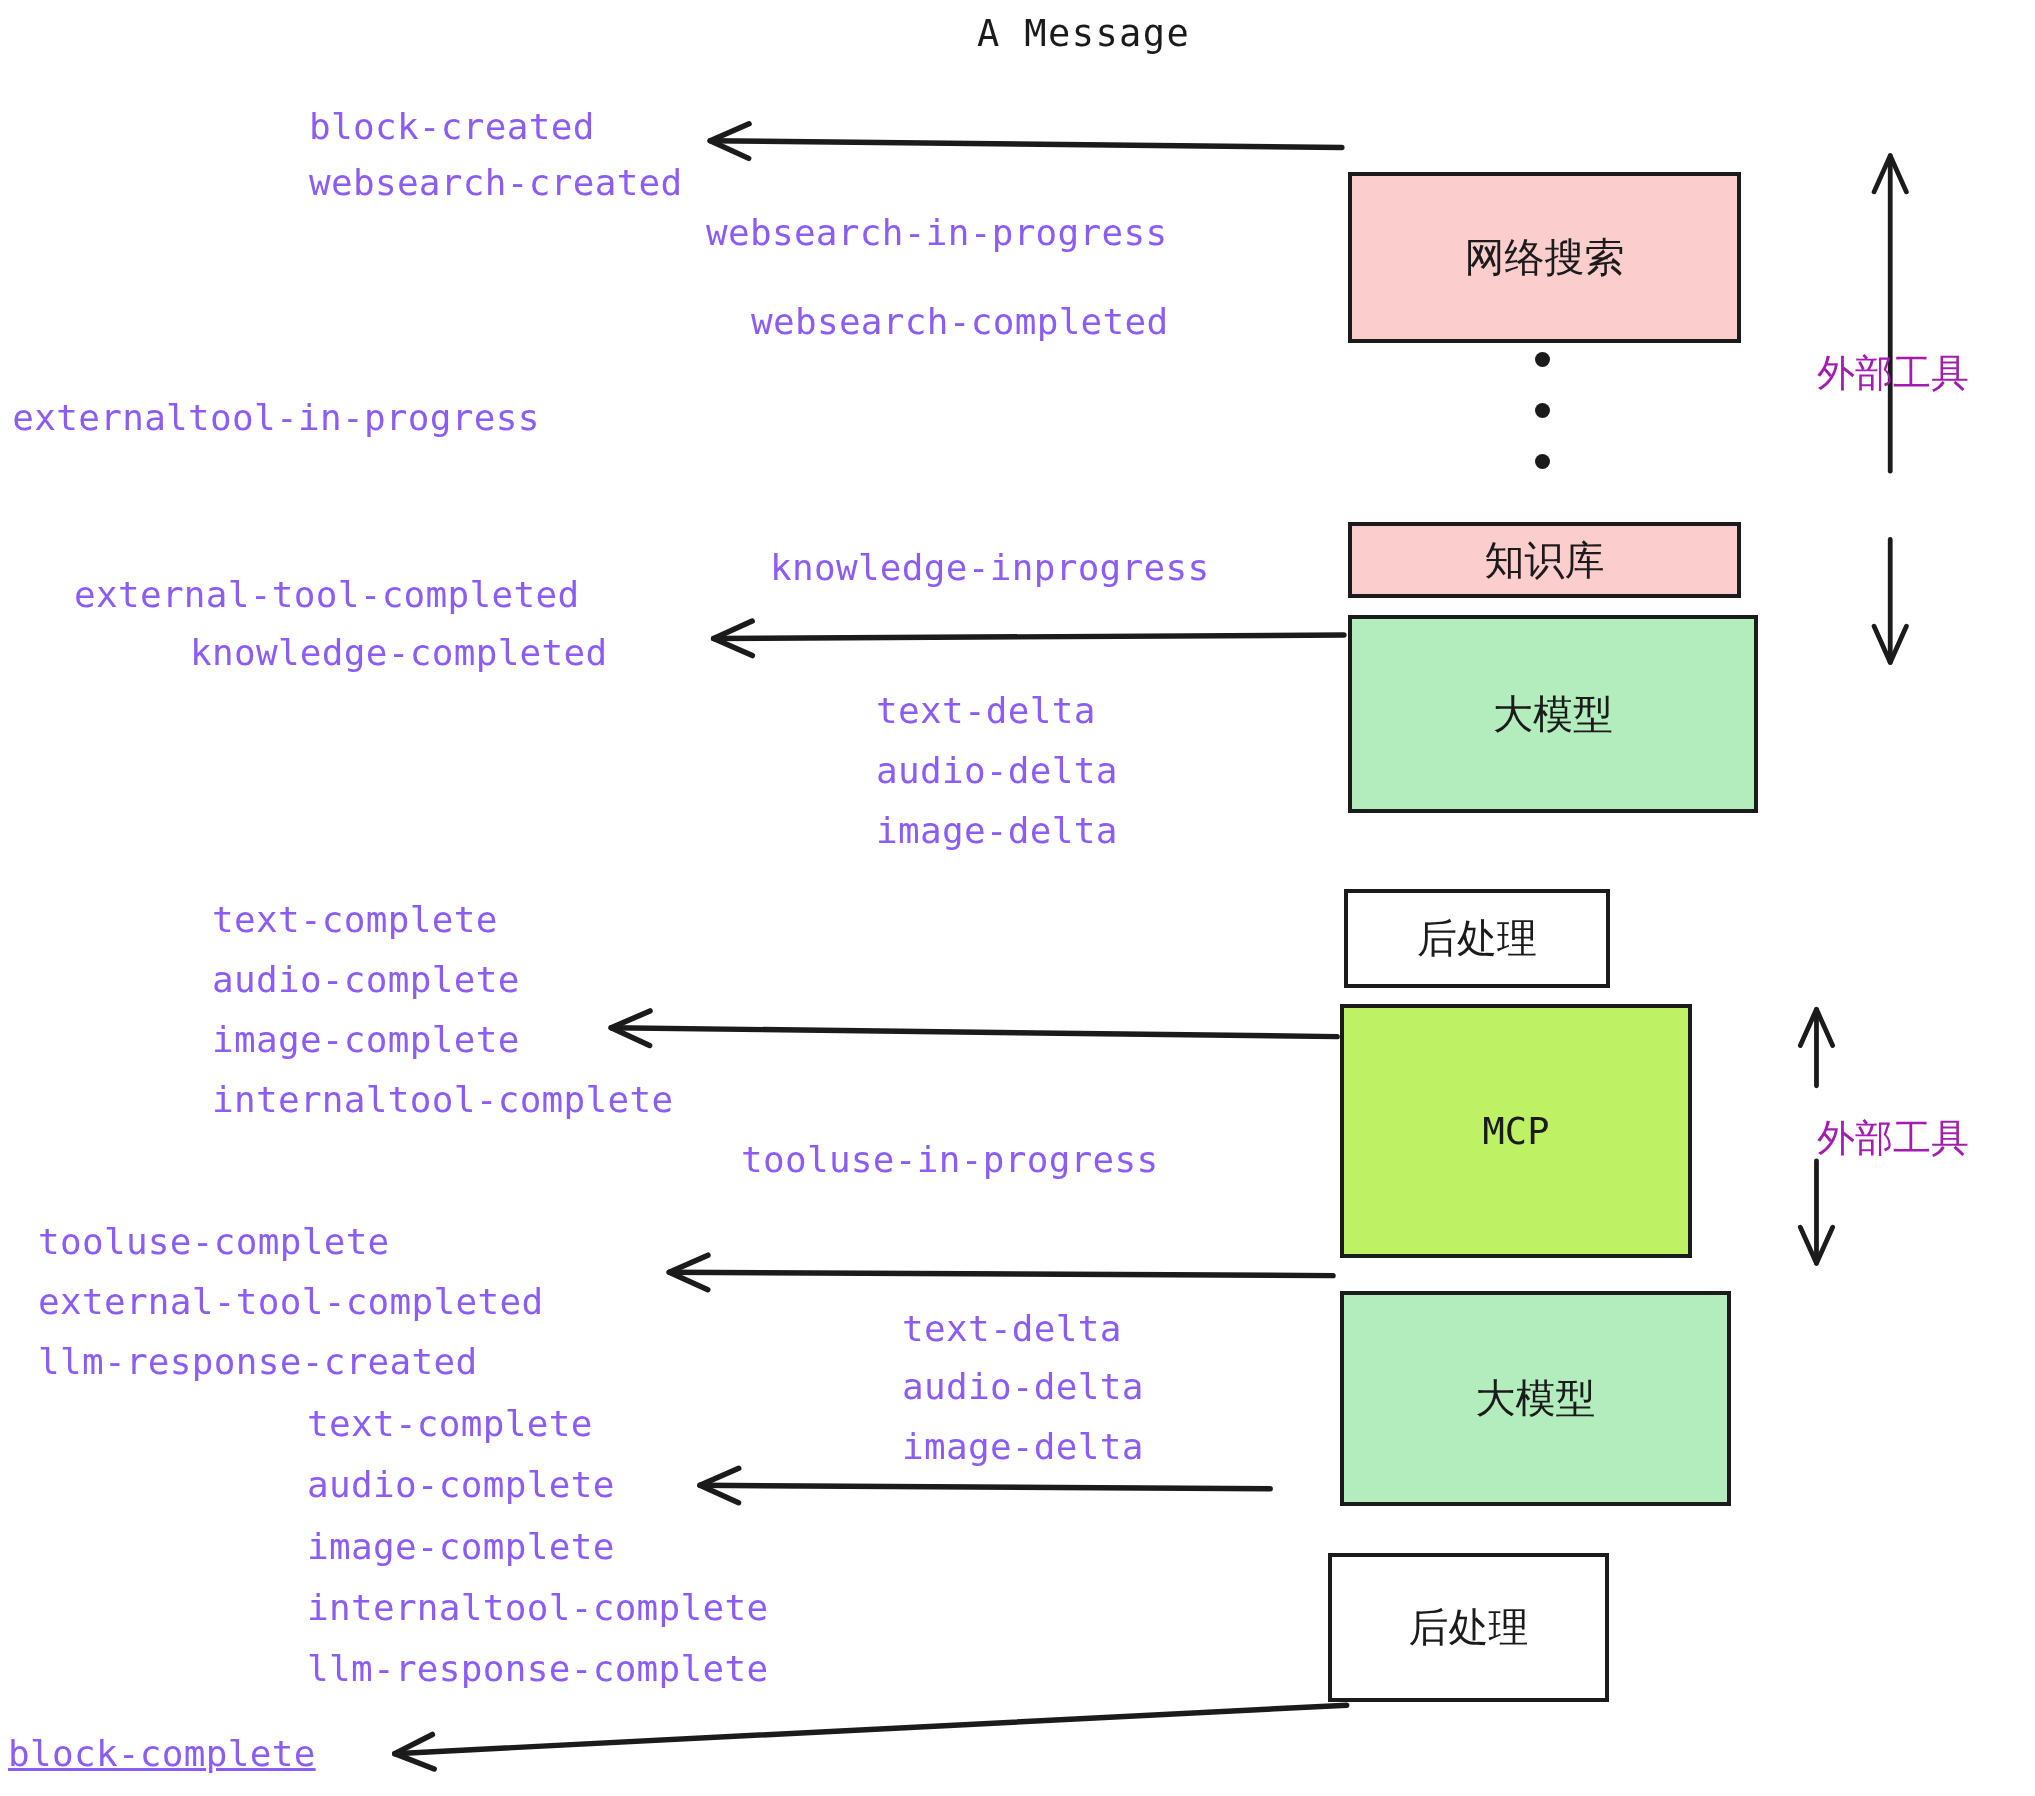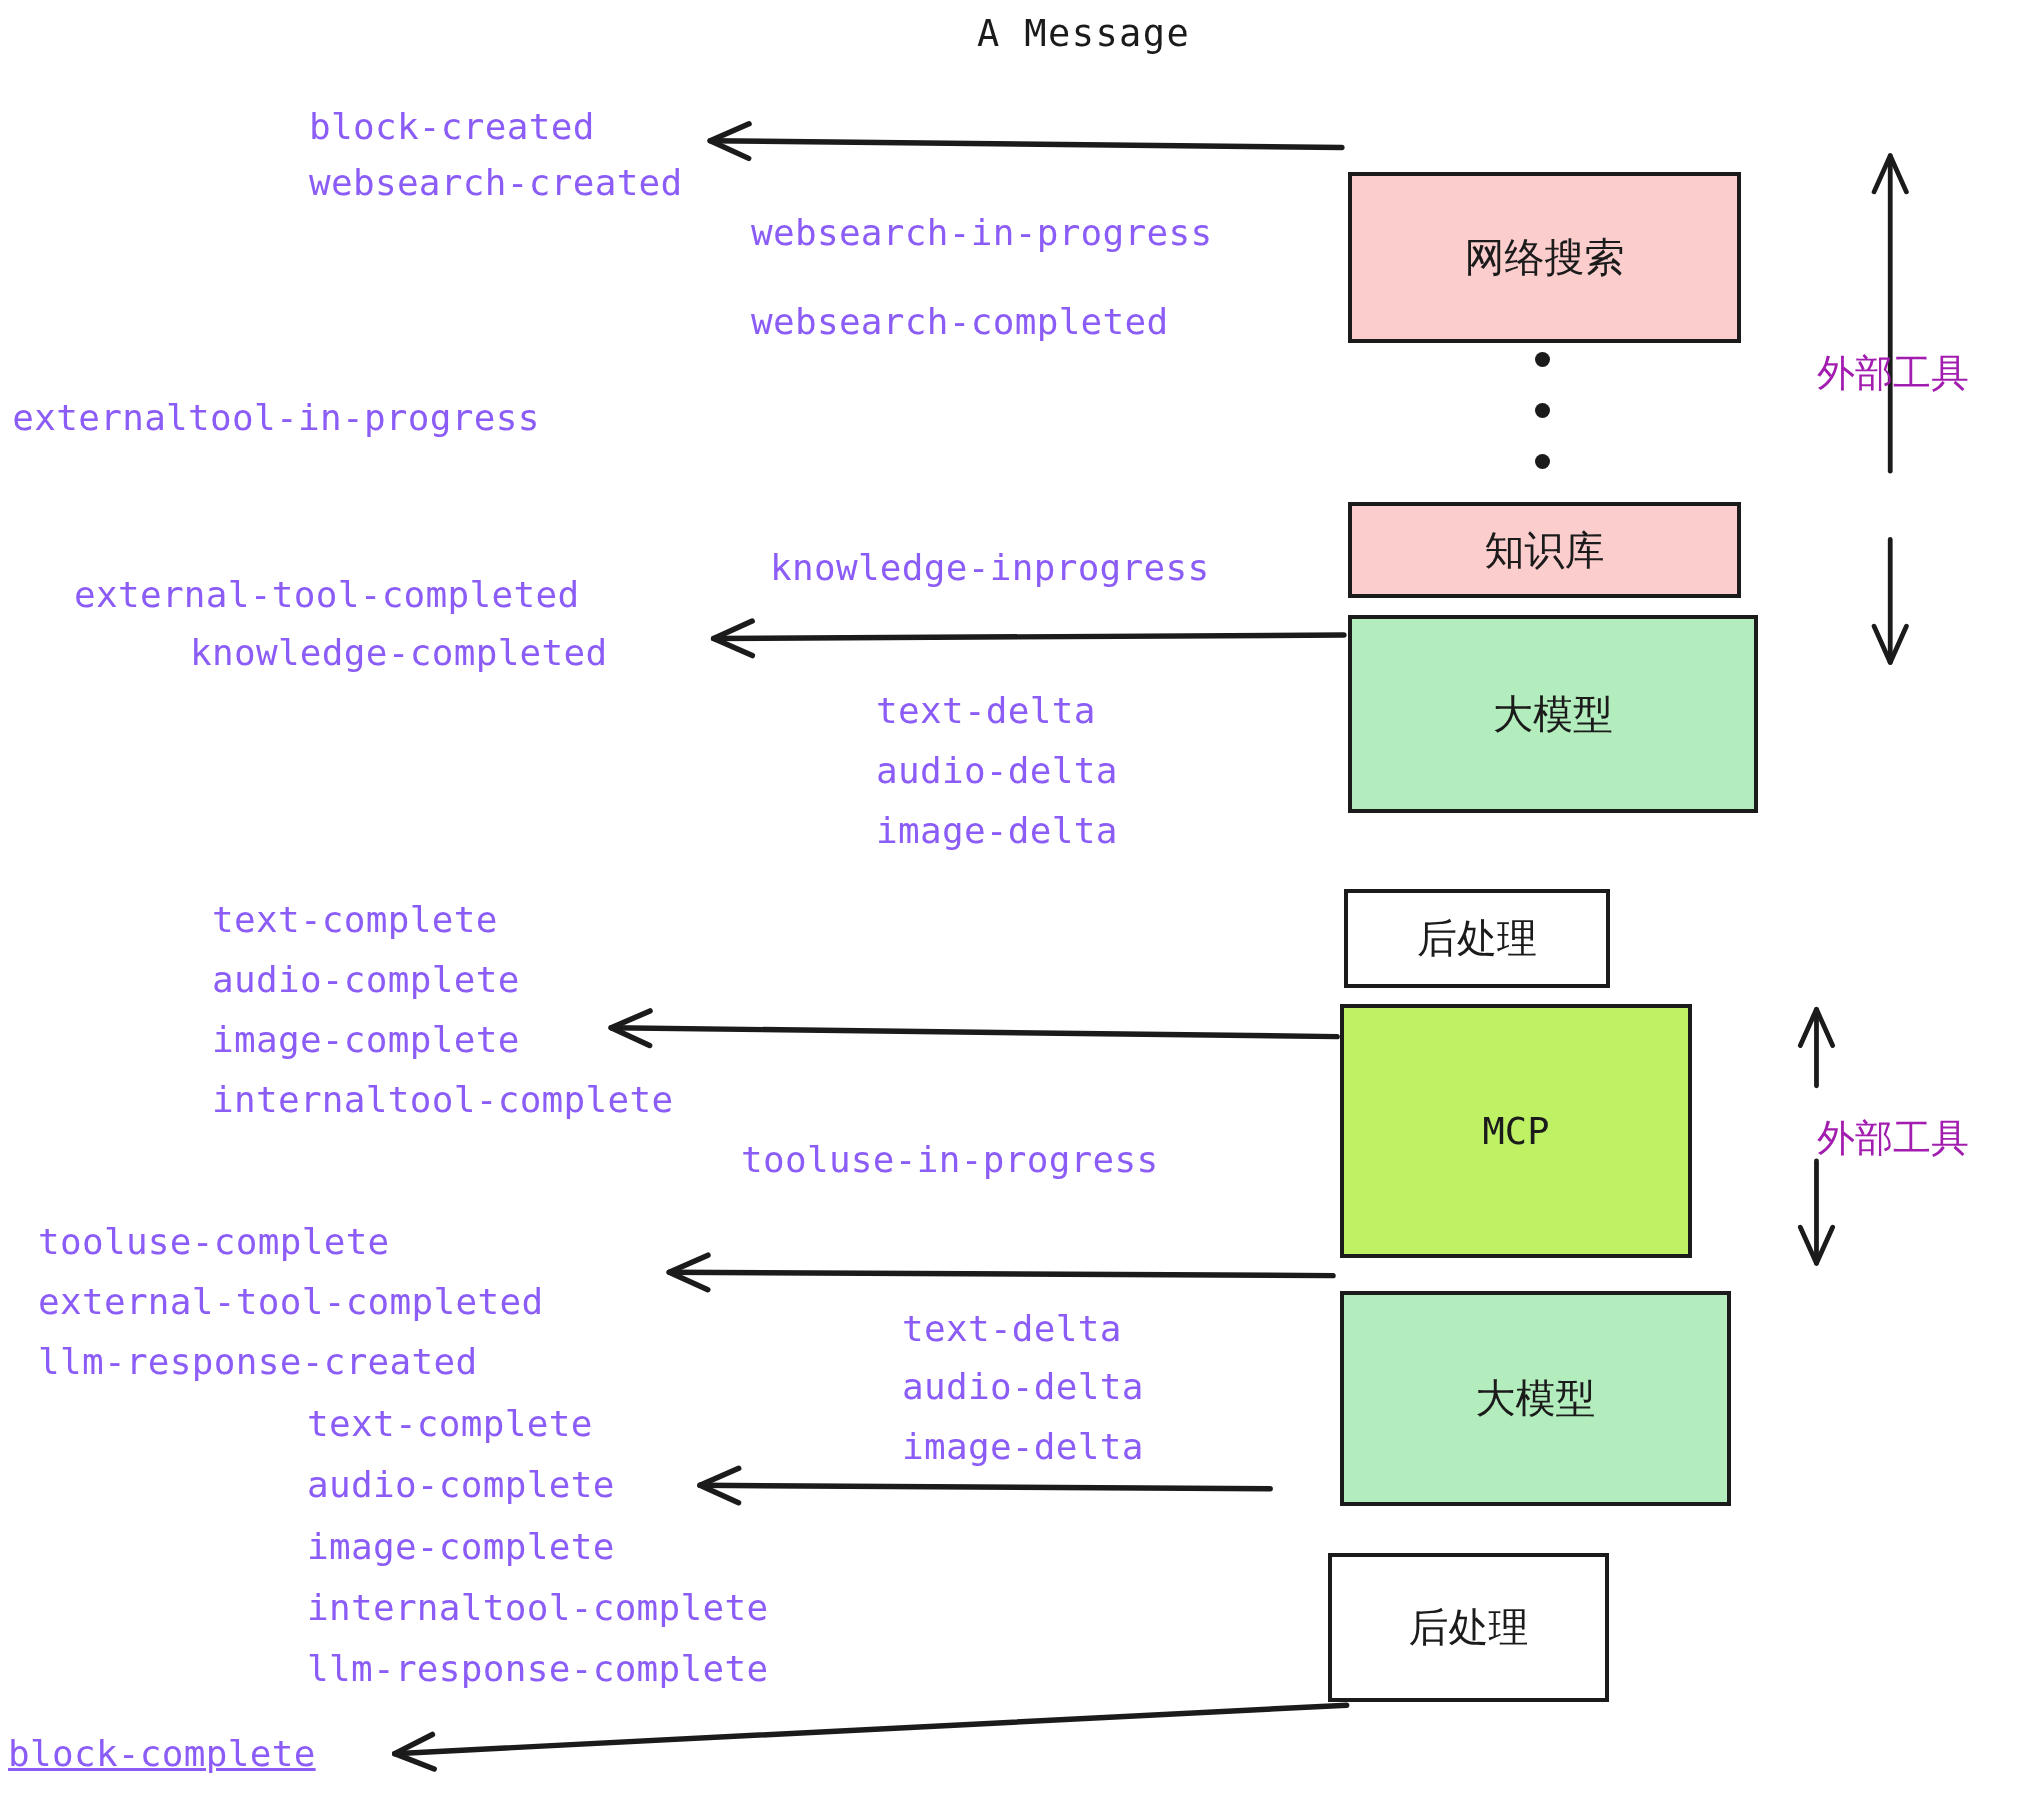--- a/index.html
+++ b/index.html
@@ -124,21 +124,21 @@
           <line x1="2660" y1="1700" x2="2660" y2="1850" stroke="#1b1b1b" stroke-width="7" stroke-linecap="round"></line>
           <path d="M 2683.650106277455 1797.0408414618862 L 2660 1850 L 2636.349893722545 1797.0408414618862" fill="none" stroke="#1b1b1b" stroke-width="7" stroke-linecap="round" stroke-linejoin="round"></path>
         </g>
       </g>
   </svg>
 
   <div id="node-layer">
       <div class="node" style="left: 1348px; top: 172px; width: 393px; height: 171px; background: rgb(252, 205, 205);">
         <span>网络搜索</span>
       </div>
-      <div class="node" style="left: 1348px; top: 502px; width: 393px; height: 96px; background: rgb(252, 205, 205);">
+      <div class="node" style="left: 1348px; top: 522px; width: 393px; height: 76px; background: rgb(252, 205, 205);">
         <span>知识库</span>
       </div>
       <div class="node" style="left: 1348px; top: 615px; width: 410px; height: 198px; background: rgb(179, 236, 189);">
         <span>大模型</span>
       </div>
       <div class="node" style="left: 1344px; top: 889px; width: 266px; height: 99px; background: rgb(255, 255, 255);">
         <span>后处理</span>
       </div>
       <div class="node mono" style="left: 1340px; top: 1004px; width: 352px; height: 254px; background: #bef264;">
         <span>MCP</span>
@@ -146,21 +146,21 @@
       <div class="node" style="left: 1340px; top: 1291px; width: 391px; height: 215px; background: rgb(179, 236, 189);">
         <span>大模型</span>
       </div>
       <div class="node" style="left: 1328px; top: 1553px; width: 281px; height: 149px; background: rgb(255, 255, 255);">
         <span>后处理</span>
       </div>
     </div>
   <div id="event-layer">
       <div class="lbl" style="left: 309px; top: 109px;">block-created</div>
       <div class="lbl" style="left: 309px; top: 165px;">websearch-created</div>
-      <div class="lbl" style="left: 751px; top: 215px;">websearch-in-progress</div>
+      <div class="lbl" style="left: 706px; top: 215px;">websearch-in-progress</div>
       <div class="lbl" style="left: 751px; top: 304px;">websearch-completed</div>
       <div class="lbl" style="left: 12.3px; top: 400px;">externaltool-in-progress</div>
       <div class="lbl" style="left: 770px; top: 550px;">knowledge-inprogress</div>
       <div class="lbl" style="left: 74px; top: 577px;">external-tool-completed</div>
       <div class="lbl" style="left: 190px; top: 635px;">knowledge-completed</div>
       <div class="lbl" style="left: 876px; top: 693px;">text-delta</div>
       <div class="lbl" style="left: 876px; top: 753px;">audio-delta</div>
       <div class="lbl" style="left: 876px; top: 813px;">image-delta</div>
       <div class="lbl" style="left: 212px; top: 902px;">text-complete</div>
       <div class="lbl" style="left: 212px; top: 962px;">audio-complete</div>

